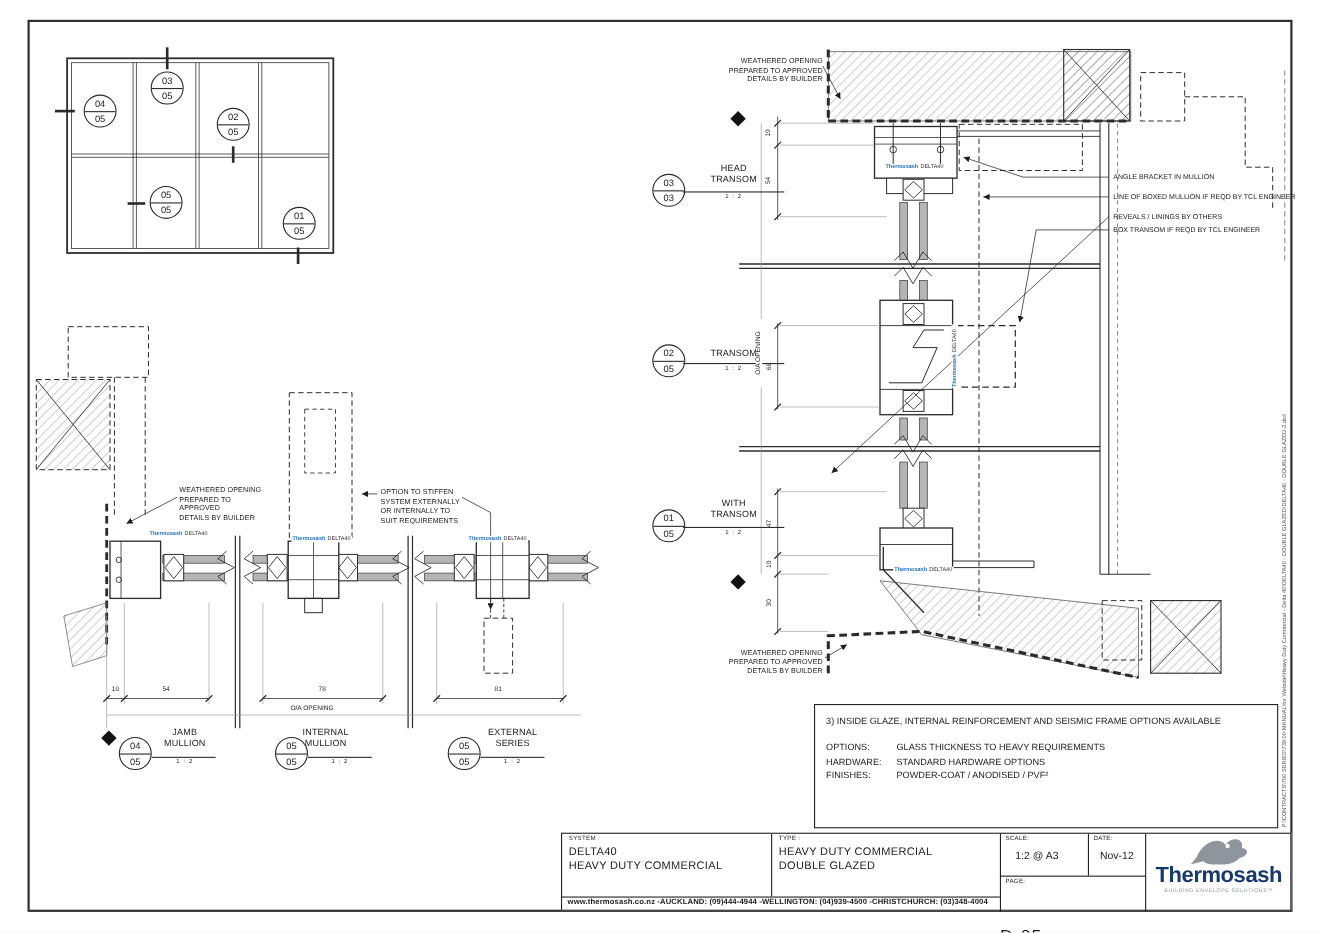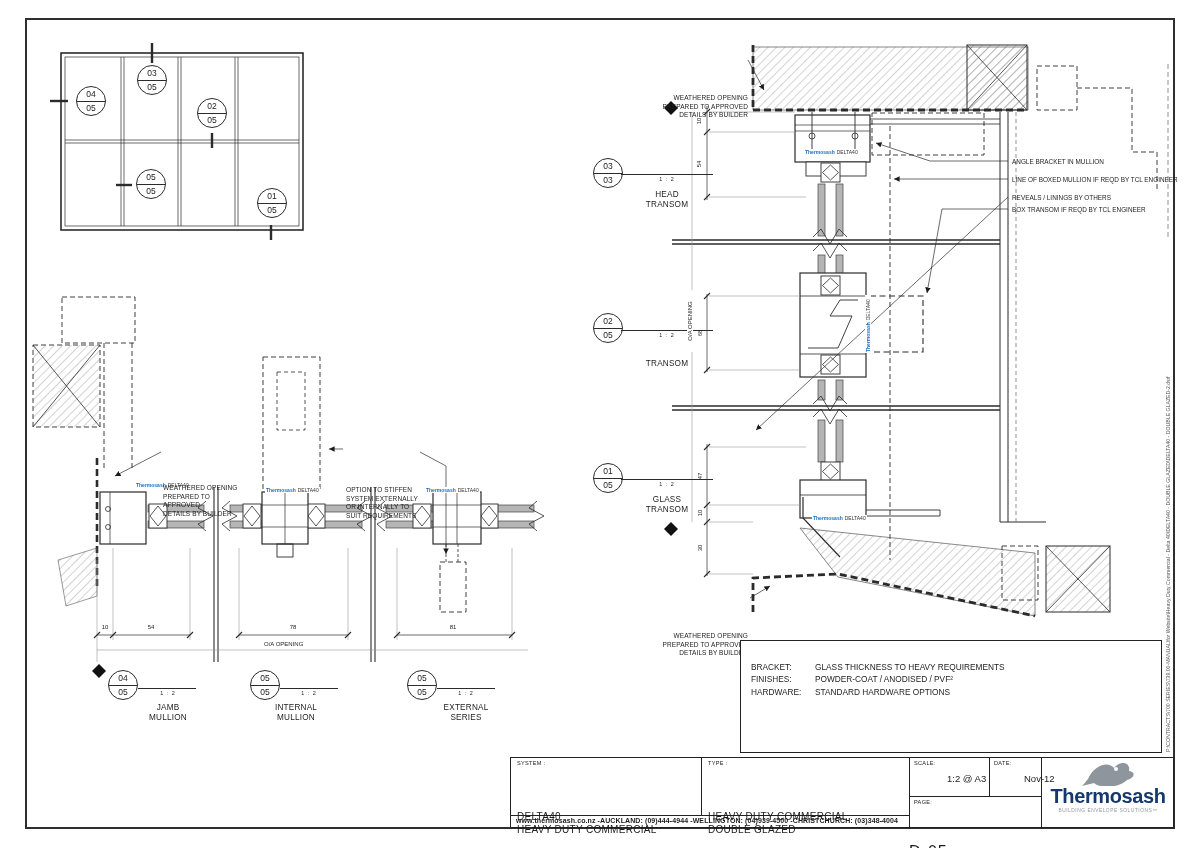--- a/index.html
+++ b/index.html
@@ -1,20 +1,20 @@
 <!DOCTYPE html>
 <html><head>
 <meta charset="utf-8">
 <style>
   html,body{margin:0;padding:0;background:#e8e8e8;}
   #sheet{position:relative;width:1200px;height:848px;background:#ffffff;overflow:hidden;
          font-family:"Liberation Sans", sans-serif;color:#1c1c1c;}
   #linework{position:absolute;left:0;top:0;z-index:0;}
   .txt{position:absolute;z-index:2;}
-  .pre{white-space:pre-line;margin-top:42px;}
+  .pre{white-space:pre-line;}
   .cad{font-size:6.5px;line-height:8.6px;letter-spacing:.1px;}
   .cad-r{text-align:right;}
   .note-sm{font-size:6.4px;white-space:nowrap;}
   .dimv{width:22px;height:8px;font-size:6px;text-align:center;transform:rotate(-90deg);}
   .dimh{width:24px;font-size:6px;text-align:center;}
   .bubble{position:absolute;width:30px;height:30px;border:1.2px solid #2b2b2b;border-radius:50%;
           background:#fff;display:flex;flex-direction:column;font-size:8.5px;z-index:2;box-sizing:border-box;}
   .bubble .t{flex:1;display:flex;align-items:center;justify-content:center;border-bottom:1px solid #2b2b2b;}
   .bubble .b{flex:1;display:flex;align-items:center;justify-content:center;}
   .dtitle{font-size:8.2px;line-height:9.5px;text-align:center;letter-spacing:.2px;}
@@ -28,21 +28,21 @@
          background:#fff;padding:8px 10px;font-size:8.3px;line-height:12.4px;z-index:2;}
   .notes .spec{display:flex;}
   .notes .spec .lbl{width:64px;flex:none;}
   
   .tb{position:absolute;left:510px;top:757px;width:664px;height:71px;border:1.8px solid #222;
       background:#fff;z-index:2;box-sizing:border-box;}
   .tb .vline{position:absolute;top:0;width:0;border-left:1px solid #222;}
   .tb .hline{position:absolute;height:0;border-top:1px solid #222;}
   .tb .lab{position:absolute;font-size:5.6px;color:#222;letter-spacing:.3px;}
   .tb .val{position:absolute;font-size:10px;line-height:13px;letter-spacing:.3px;}
-  .tb .mid{position:absolute;font-size:9.5px;margin-left:24px;}
+  .tb .mid{position:absolute;font-size:9.5px;}
   .tb .page{position:absolute;font-size:16px;letter-spacing:1px;margin-top:40px;}
   .tb .url{position:absolute;font-size:7px;font-weight:bold;letter-spacing:.1px;white-space:nowrap;}
   .logo-name{position:absolute;width:134px;text-align:center;font-size:20px;font-weight:bold;
              color:#16386e;letter-spacing:-.4px;}
   .logo-tag{position:absolute;width:134px;text-align:center;font-size:4.8px;color:#8f959d;letter-spacing:.55px;}
   .margin-note{position:absolute;left:1165px;top:752px;width:420px;font-size:5.2px;color:#555;
                transform-origin:0 0;transform:rotate(-90deg);z-index:2;white-space:nowrap;}
   .oa{font-size:6px;background:#fff;padding:0 2px;white-space:nowrap;}
 </style>
 </head>
@@ -334,21 +334,21 @@
     <span class="t">02</span>
     <span class="b">05</span>
   </div>
   <div class="txt dtitle pre" style="left:621px;top:317px;width:92px">TRANSOM</div>
   <div class="txt dscale" style="left:621px;top:332px;width:92px">1 : 2</div>
 
   <div class="bubble" style="left:593px;top:463px">
     <span class="t">01</span>
     <span class="b">05</span>
   </div>
-  <div class="txt dtitle pre" style="left:621px;top:453px;width:92px">GLASS
+  <div class="txt dtitle pre" style="left:621px;top:453px;width:92px">WITH
 TRANSOM</div>
   <div class="txt dscale" style="left:621px;top:481px;width:92px">1 : 2</div>
 
   <div class="txt" style="left:621px;top:174px;width:92px;border-top:1px solid #2b2b2b"></div>
   <div class="txt" style="left:621px;top:330px;width:92px;border-top:1px solid #2b2b2b"></div>
   <div class="txt" style="left:621px;top:479px;width:92px;border-top:1px solid #2b2b2b"></div>
 
   <div class="txt note-sm" style="left:1012px;top:158px">ANGLE BRACKET IN MULLION</div>
   <div class="txt note-sm" style="left:1012px;top:176px">LINE OF BOXED MULLION IF REQD BY TCL ENGINEER</div>
   <div class="txt note-sm" style="left:1012px;top:194px">REVEALS / LININGS BY OTHERS</div>
@@ -420,32 +420,33 @@
   <div class="bubble" style="left:407px;top:670px">
     <span class="t">05</span>
     <span class="b">05</span>
   </div>
   <div class="txt dtitle pre" style="left:426px;top:661px;width:80px">EXTERNAL
 SERIES</div>
   <div class="txt" style="left:437px;top:688px;width:58px;border-top:1px solid #2b2b2b"></div>
   <div class="txt dscale" style="left:426px;top:690px;width:80px">1 : 2</div>
 
   <div class="notes">
+    <div>3) INSIDE GLAZE, INTERNAL REINFORCEMENT AND SEISMIC FRAME OPTIONS AVAILABLE</div>
     <div style="height:12px"></div>
     <div class="spec">
-      <span class="lbl">BRACKET:</span>
+      <span class="lbl">OPTIONS:</span>
       <span>GLASS THICKNESS TO HEAVY REQUIREMENTS</span>
+    </div>
+    <div class="spec">
+      <span class="lbl">HARDWARE:</span>
+      <span>STANDARD HARDWARE OPTIONS</span>
     </div>
     <div class="spec">
       <span class="lbl">FINISHES:</span>
       <span>POWDER-COAT / ANODISED / PVF²</span>
-    </div>
-    <div class="spec">
-      <span class="lbl">HARDWARE:</span>
-      <span>STANDARD HARDWARE OPTIONS</span>
     </div>
   </div>
 
   <div class="tb">
     <div class="vline" style="left:190px;height:57px"></div>
     <div class="vline" style="left:398px;height:71px"></div>
     <div class="vline" style="left:530px;height:71px"></div>
     <div class="vline" style="left:478px;height:38px"></div>
     <div class="hline" style="left:398px;top:38px;width:132px"></div>
     <div class="hline" style="left:0;top:57px;width:398px"></div>

